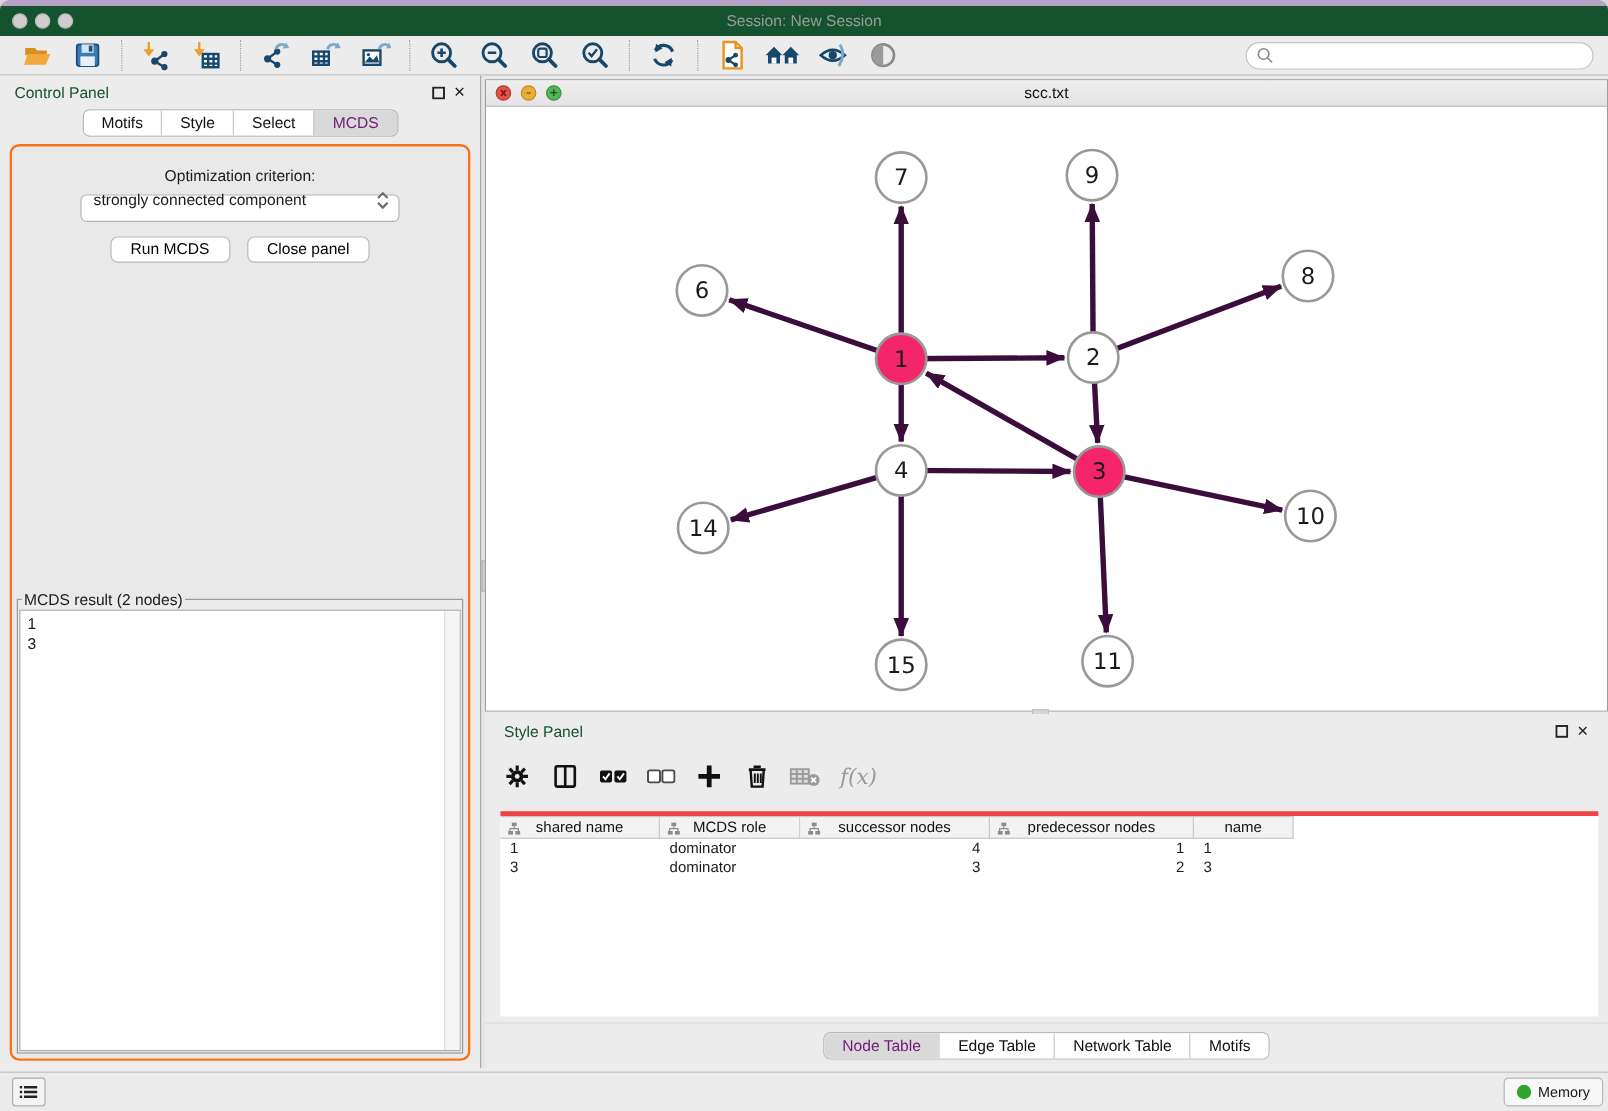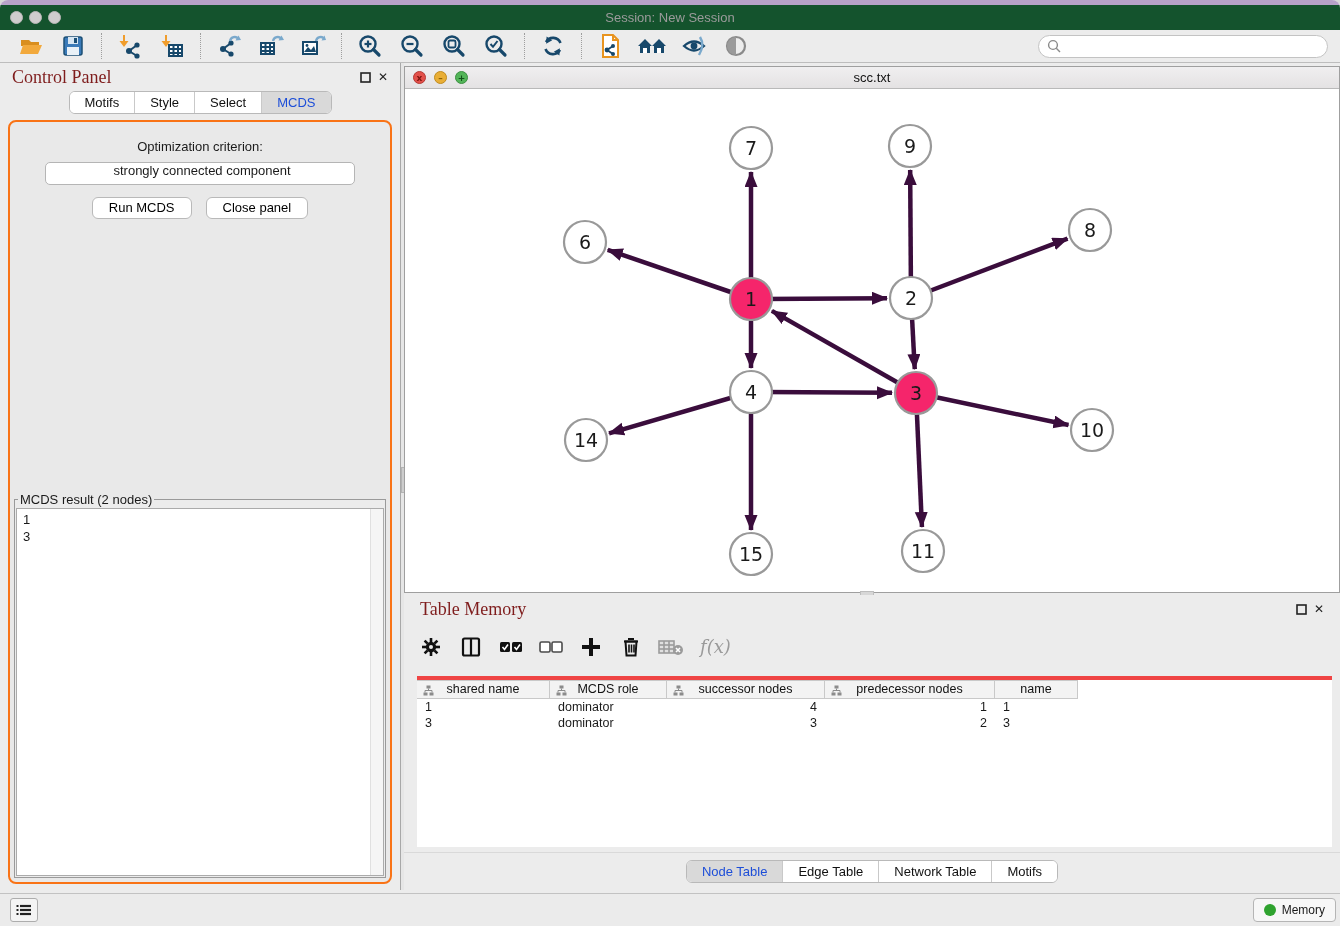--- a/index.html
+++ b/index.html
@@ -18,32 +18,32 @@
   .toolbar { position:absolute; top:30px; left:0; right:0; height:33px; background:#ececec;
     border-bottom:1px solid #bdbdbd; display:flex; align-items:center; padding:0 10px; }
   .tb-btn { width:42px; height:30px; display:flex; align-items:center; justify-content:center; cursor:default; }
   .tb-sep { width:0; height:26px; border-left:1px dotted #9e9e9e; margin:0 7px; }
   .search-box { margin-left:auto; width:290px; height:23px; border:1px solid #c3c3c3; border-radius:12px;
     background:#fff; display:flex; align-items:center; padding:0 8px; gap:5px; margin-right:2px;}
   .search-box input { flex:1; border:none; outline:none; font:13px "Liberation Sans",sans-serif; background:transparent; }
   
   .control-panel { position:absolute; top:63px; left:0; width:400px; height:827px; background:#ececec; }
   .panel-header { height:28px; display:flex; align-items:center; padding:0 12px; }
-  .panel-header .ph-title { font-size:18px; color:#7f1d1d;font-family:Liberation Serif, serif; }
+  .panel-header .ph-title { font-size:13px; color:#14532d; }
   .ph-icons { margin-left:auto; display:flex; gap:7px; align-items:center; }
   .seg-row { display:flex; justify-content:center; }
   .seg-group { display:inline-flex; border:1px solid #b9b9b9; border-radius:6px; overflow:hidden; background:#fff; height:23px; }
   .seg { padding:0 15px; line-height:21px; font-size:13px; color:#111; background:#fff; border-left:1px solid #c9c9c9; cursor:default; white-space:nowrap;}
   .seg:first-child { border-left:none; }
-  .seg.active-disabled { background:#d9d9d9; color:#1d4ed8; }
+  .seg.active-disabled { background:#d9d9d9; color:#701a75; }
   .cp-content { position:absolute; left:8px; right:8px; top:57px; bottom:6px; background:#e9e9e9;
     border:2px solid #f97316; border-radius:8px; }
   .opt-label { text-align:center; margin-top:17px; font-size:13px; }
-  .dropdown { width:310px; height:23px; margin:8px auto 0 auto; background:#fff; border:1px solid #b5b5b5;
-    border-radius:5px; display:flex; align-items:center; padding:0 6px 14px 10px; position:relative;flex-direction:column; }
+  .dropdown { width:266px; height:23px; margin:8px auto 0 auto; background:#fff; border:1px solid #b5b5b5;
+    border-radius:5px; display:flex; align-items:center; padding:0 6px 14px 10px; position:relative; }
   .dropdown .dd-text { font-size:13px; }
   .dropdown svg { margin-left:auto; }
   .btn-row { display:flex; justify-content:center; gap:14px; margin-top:12px; }
   .mac-btn { height:22px; padding:0 16px; background:#fff; border:1px solid #b9b9b9; border-radius:6px;
     font-size:13px; line-height:20px; cursor:default; }
   .result-fieldset { position:absolute; left:4px; right:4px; top:370px; bottom:4px;
     border:1px solid #9a9a9a; background:#ececec; padding:1px; }
   .result-fieldset legend { font-size:13px; padding:0 2px; margin-left:2px; }
   .result-box { position:relative; width:100%; height:100%; background:#fff; border:1px solid #ababab; overflow:hidden; }
   .result-box pre { font:13px/17px "Liberation Sans",sans-serif; padding:2px 6px; }
@@ -383,21 +383,21 @@
             <circle cx="518" cy="461" r="21" fill="#ffffff" stroke="#999999" stroke-width="2.2"></circle>
             <text x="518" y="467.5" text-anchor="middle" font-family="&quot;DejaVu Sans&quot;, sans-serif" font-size="19" fill="#1a1a1a">11</text>
           </g>
         </svg>
     </div>
     <div class="h-split-handle" style="left:455px; top:524px;"></div>
   </div>
 
   <div class="table-panel">
     <div class="panel-header" style="padding:0 16px;">
-      <span class="ph-title">Table Memory</span>
+      <span class="ph-title">Style Panel</span>
       <span class="ph-icons">
         <svg width="11" height="11" viewBox="0 0 11 11">
             <rect x="1" y="1" width="9" height="9" fill="none" stroke="#222" stroke-width="1.6"></rect>
           </svg>
         <span class="mini-icon-x">✕</span>
       </span>
     </div>
     <div class="tp-toolbar">
       <div class="tp-btn">
         <svg width="22" height="22" viewBox="0 0 22 22">

